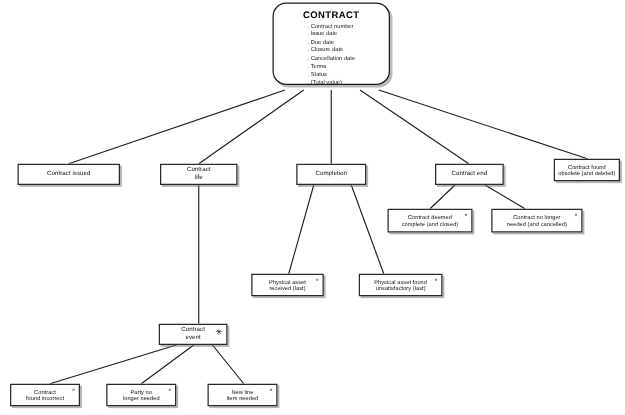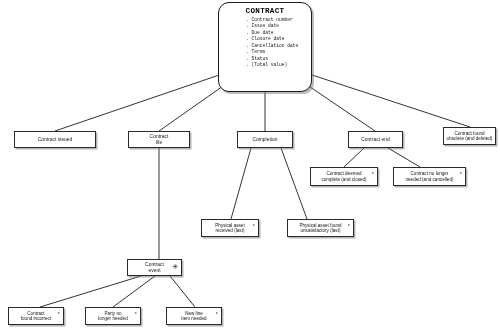--- a/index.html
+++ b/index.html
@@ -116,21 +116,21 @@
     <line class="edge" x1="281" y1="148" x2="307" y2="219"></line>
 
     <line class="edge" x1="364" y1="148" x2="344" y2="167"></line>
     <line class="edge" x1="388" y1="148" x2="420" y2="167"></line>
 
     <line class="edge" x1="40" y1="307" x2="141" y2="276"></line>
     <line class="edge" x1="155" y1="276" x2="113" y2="307"></line>
     <line class="edge" x1="170" y1="276" x2="195" y2="307"></line>
   </svg>
 
-  <div id="root-node" style="left:218px; top:2px; width:94px; height:90px;font-family:Liberation Mono, monospace;">
+  <div id="root-node" style="left:218px; top:2px; width:94px; height:66px;">
     <div id="root-title">CONTRACT</div>
     <ul id="root-attr-list">
       <li>Contract number</li>
       <li>Issue date</li>
       <li>Due date</li>
       <li>Closure date</li>
       <li>Cancellation date</li>
       <li>Terms</li>
       <li>Status</li>
       <li>(Total value)</li>

